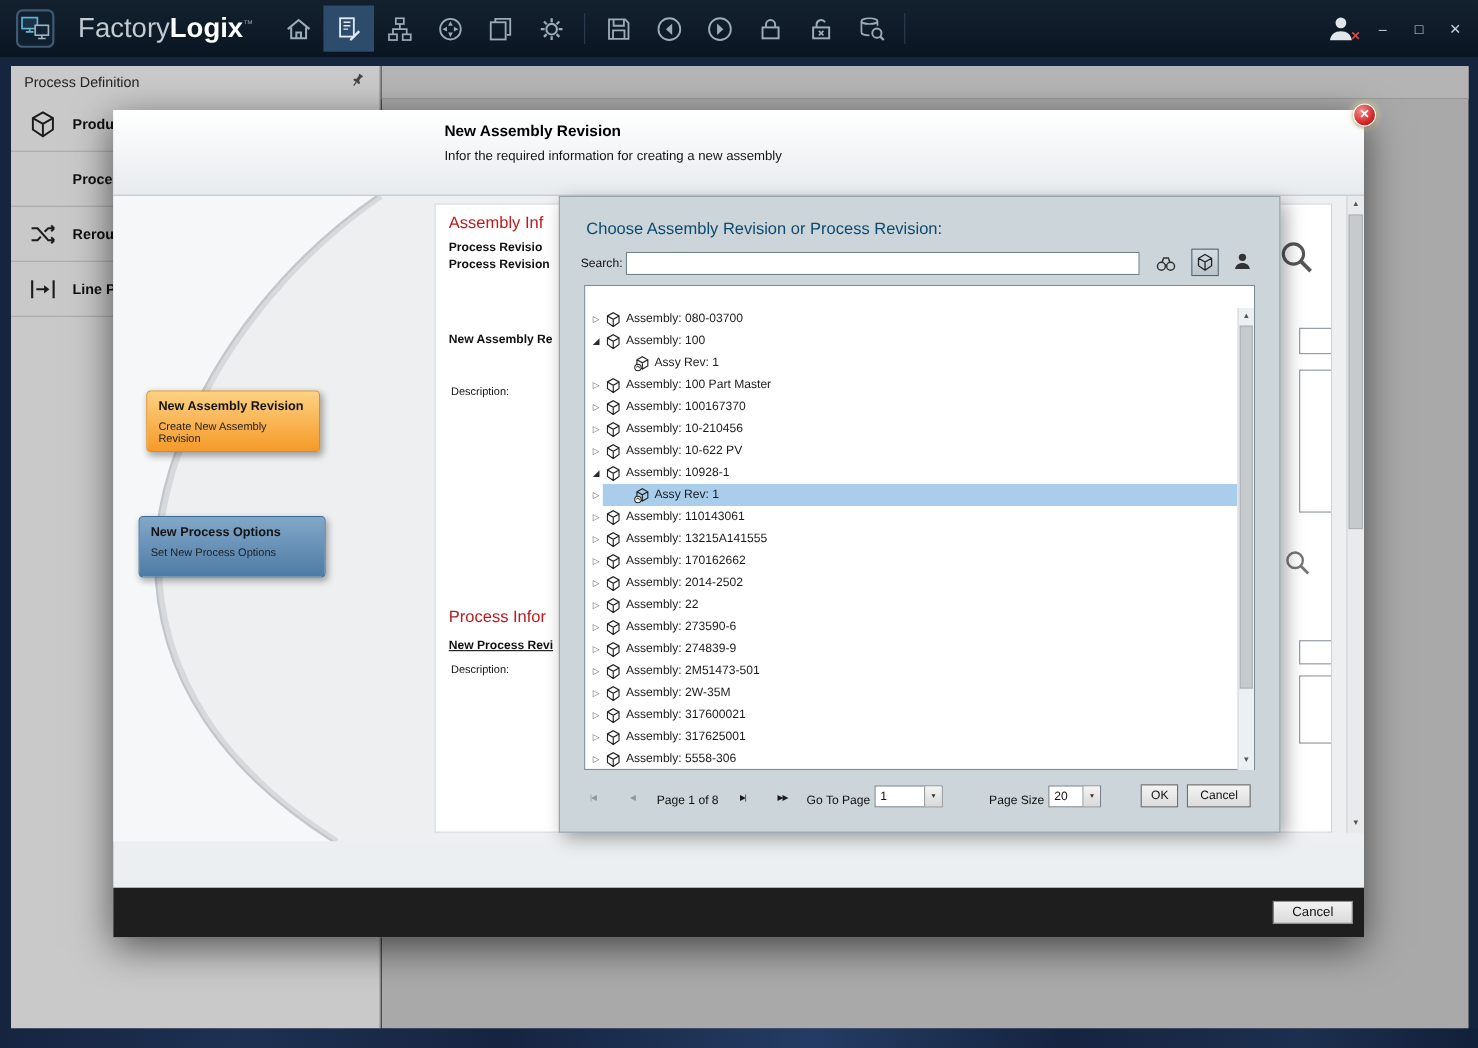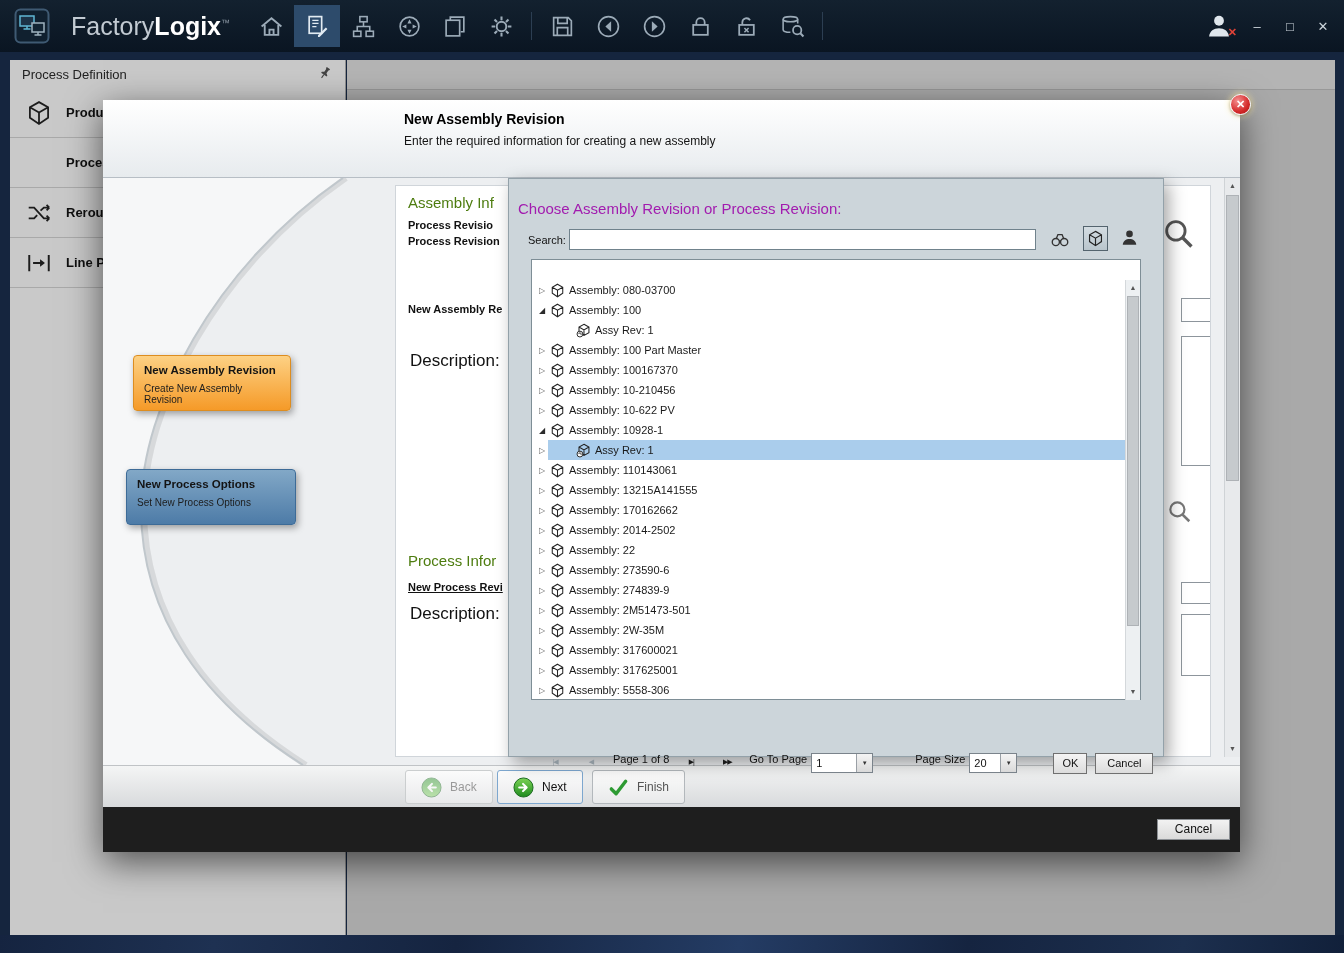--- a/index.html
+++ b/index.html
@@ -58,23 +58,23 @@
   .stepbox{position:absolute;border-radius:4px;box-shadow:2px 3px 7px rgba(0,0,0,.35);padding:8px 10px;}
   .stepbox .t{font-size:11.5px;font-weight:700;color:#141414;}
   .stepbox .s{font-size:10px;color:#1d1d1d;margin-top:7px;}
   .step-orange{left:30px;top:177px;width:158px;height:56px;
     background:linear-gradient(#fdd184,#f59a28);border:1px solid #dd8d20;}
   .step-blue{left:23px;top:291px;width:170px;height:56px;
     background:linear-gradient(#82a8c7,#4d7ba7);border:1px solid #3d6b97;}
   .formpanel{position:absolute;left:292px;top:7px;width:816px;height:572px;
     background:#ffffff;border:1px solid #d0d5da;overflow:hidden;}
   .fp{position:absolute;color:#111;}
-  .f-sec{font-size:15px;color:#4d7c0f;}
+  .f-sec{font-size:15px;color:#b91c1c;}
   .f-lbl{font-size:11px;font-weight:700;}
-  .f-plain{font-size:17px;}
+  .f-plain{font-size:10px;}
   .frag{position:absolute;background:#fff;border:1px solid #8d959c;}
   .fmag{position:absolute;color:#555;}
   .fmag svg{width:100%;height:100%;}
   .dlg-scroll{position:absolute;left:1121px;top:0;width:16px;height:579px;
     background:#e8eaec;border-left:1px solid #cfd3d6;}
   .sb-arr{position:absolute;left:0;width:15px;height:16px;font-size:7px;color:#555;
     text-align:center;line-height:16px;cursor:pointer;}
   .sb-thumb{position:absolute;left:1px;width:13px;background:#c6cacd;border:1px solid #aeb2b6;cursor:grab;}
   .dlg-footer{position:absolute;left:0;top:665px;width:1137px;height:42px;
     background:linear-gradient(#f4f5f5,#d8dadc);border-top:1px solid #c0c3c6;}
@@ -87,21 +87,21 @@
   .btn-next{left:394px;border-color:#7da7cf;}
   .btn-finish{left:489px;color:#555;}
   .dlg-strip{position:absolute;left:0;top:707px;width:1137px;height:45px;background:#1e1e1e;}
   .btn-cancel-outer{position:absolute;left:1054px;top:12px;width:73px;height:21px;
     background:linear-gradient(#f2f2f2,#dadada);border:1px solid #8b8f94;
     font-size:12px;color:#111;text-align:center;line-height:19px;cursor:pointer;}
 
   
   .chooser{position:absolute;left:508px;top:178px;width:656px;height:579px;
     background:#ccd5da;border:1px solid #93a1a9;box-shadow:5px 6px 16px rgba(0,0,0,.35);z-index:20;}
-  .ch-title{position:absolute;left:9px;top:21px;font-size:15px;color:#a21caf;}
+  .ch-title{position:absolute;left:24px;top:21px;font-size:15px;color:#0c4a6e;}
   .ch-search-label{position:absolute;left:19px;top:55px;font-size:11px;color:#111;}
   .ch-search{position:absolute;left:60px;top:50px;width:467px;height:21px;
     border:1px solid #70828c;background:#fff;font-size:11px;padding:0 4px;font-family:inherit;}
   .ch-tool{position:absolute;color:#333;cursor:pointer;}
   .ch-tool svg{width:100%;height:100%;}
   .ch-binoc{left:541px;top:51px;width:20px;height:20px;}
   .ch-cubebtn{left:574px;top:47px;width:25px;height:25px;border:1px solid #54646e;
     background:linear-gradient(#d4dde2,#b9c5cc);display:flex;align-items:center;justify-content:center;color:#222;}
   .ch-cubebtn svg{width:17px;height:17px;}
   .ch-person{left:611px;top:49px;width:19px;height:19px;}
@@ -116,22 +116,22 @@
   .trow{height:20px;display:flex;align-items:center;font-size:11px;color:#1a1a1a;cursor:pointer;}
   .exp{width:12px;margin-left:4px;font-size:8px;color:#666;text-align:center;flex:0 0 auto;cursor:pointer;}
   .exp.e{color:#2b2b2b;}
   .noexp .exp{visibility:hidden;}
   .trow .hl{display:flex;align-items:center;flex:1;height:20px;}
   .trow svg.cube{width:15px;height:15px;margin:0 4px 0 2px;color:#222;flex:0 0 auto;}
   .trow.lv1 svg.cube{margin-left:28px;}
   .trow.sel .hl{background:#aacdec;}
   .ch-vscroll{position:absolute;right:0;top:20px;width:15px;height:420px;
     background:#edf0f2;border-left:1px solid #d4d8db;}
-  .ch-pager{position:absolute;left:16px;top:529px;width:656px;height:26px;
-    display:flex;align-items:flex-start;font-size:11px;color:#111;margin-top:45px;}
+  .ch-pager{position:absolute;left:0;top:529px;width:656px;height:26px;
+    display:flex;align-items:flex-end;font-size:11px;color:#111;}
   .pgbtn{width:18px;height:17px;font-size:7px;text-align:center;line-height:17px;
     color:#1a1a1a;cursor:pointer;flex:0 0 auto;letter-spacing:-1px;}
   .pgbtn.dis{color:#8d979e;}
   .dd{height:20px;background:#fff;border:1px solid #7a838b;display:flex;align-items:stretch;cursor:pointer;flex:0 0 auto;}
   .dd .val{flex:1;padding:3px 0 0 4px;font-size:11px;}
   .dd .arr{width:16px;background:linear-gradient(#f4f4f4,#d9d9d9);border-left:1px solid #9aa0a6;
     font-size:6px;text-align:center;line-height:19px;color:#333;}
   .pbtn{height:21px;background:linear-gradient(#f4f4f4,#dcdcdc);border:1px solid #707070;
     font-size:11px;color:#111;text-align:center;line-height:19px;cursor:pointer;flex:0 0 auto;}
 </style>
@@ -361,21 +361,21 @@
   </div>
 
   <div class="mainarea">
     <div class="band"></div>
   </div>
   <div class="bottomstrip"></div>
 
   <div class="dialog">
     <div class="dlg-header">
       <div class="dlg-title">New Assembly Revision</div>
-      <div class="dlg-sub">Enter the required information for creating a new assembly</div>
+      <div class="dlg-sub">Infor the required information for creating a new assembly</div>
     </div>
     <div class="dlg-close">✕</div>
 
     <div class="dlg-body">
       <svg class="curve-svg" width="400" height="587" viewBox="0 0 400 587">
         <path d="M240 0 C 110 90, 38 230, 38 330 C 38 440, 102 525, 200 587 L 0 587 L 0 0 Z" fill="#f6f7f8"></path>
         <path d="M240 0 C 110 90, 38 230, 38 330 C 38 440, 102 525, 200 587" fill="none" stroke="rgba(0,0,0,0.09)" stroke-width="6" transform="translate(3,0)"></path>
         <path d="M240 0 C 110 90, 38 230, 38 330 C 38 440, 102 525, 200 587" fill="none" stroke="#c0c7cc" stroke-width="2"></path>
       </svg>
 
@@ -409,40 +409,20 @@
         <div class="frag" style="left:785px;top:428px;width:30px;height:62px;"></div>
       </div>
 
       <div class="dlg-scroll">
         <span class="sb-arr" style="top:0;">▲</span>
         <div class="sb-thumb" style="top:17px;height:286px;"></div>
         <span class="sb-arr" style="bottom:0;">▼</span>
       </div>
     </div>
 
-    <div class="dlg-footer">
-      <div class="wizbtn btn-back">
-        <svg>
-            <use href="#sym-goarrow"></use>
-          </svg>
-        <span>Back</span>
-      </div>
-      <div class="wizbtn btn-next">
-        <svg>
-            <use href="#sym-goarrow"></use>
-          </svg>
-        <span>Next</span>
-      </div>
-      <div class="wizbtn btn-finish">
-        <svg>
-            <use href="#sym-check"></use>
-          </svg>
-        <span>Finish</span>
-      </div>
-    </div>
 
     <div class="dlg-strip">
       <div class="btn-cancel-outer">Cancel</div>
     </div>
   </div>
 
   <div class="chooser">
     <div class="ch-title">Choose Assembly Revision or Process Revision:</div>
     <div class="ch-search-label">Search:</div>
     <input class="ch-search" value="" style="">

